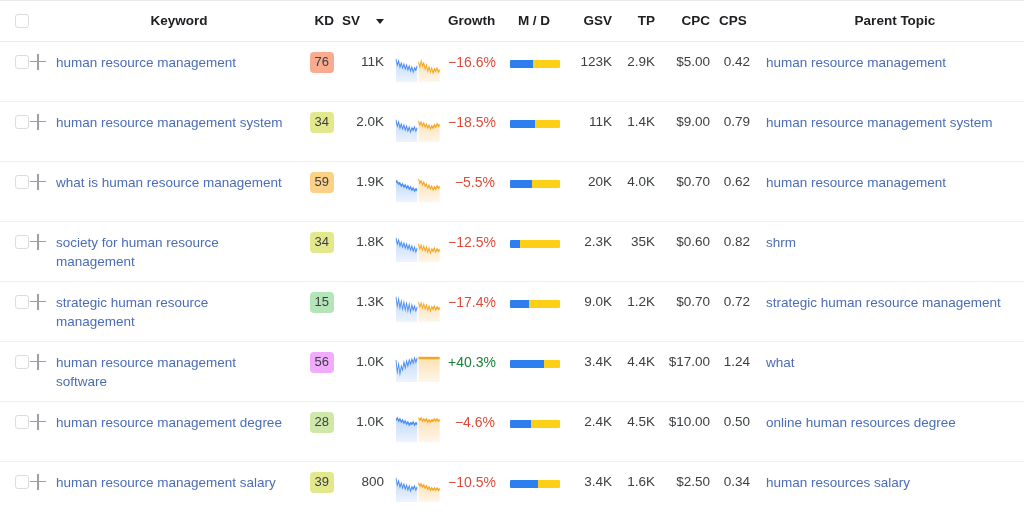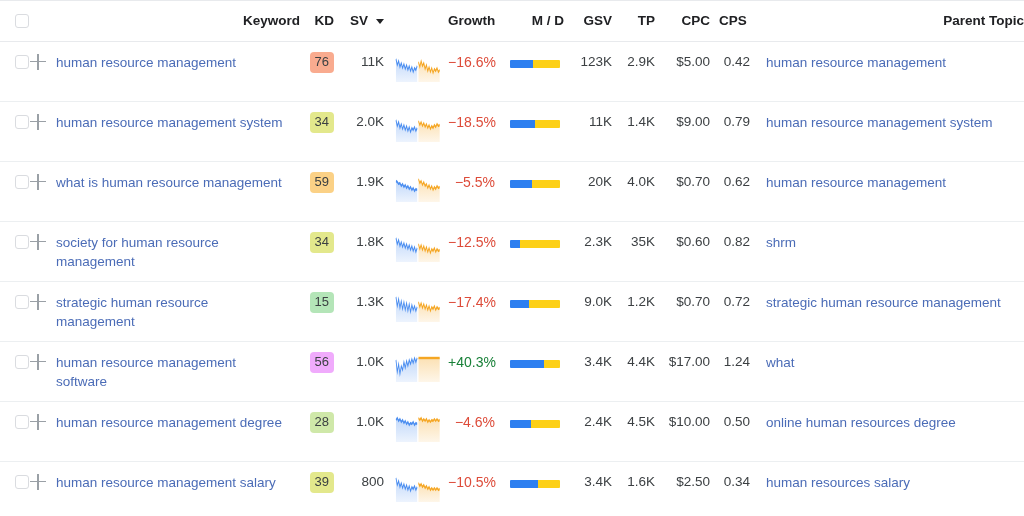--- a/index.html
+++ b/index.html
@@ -42,34 +42,34 @@
     font-size: 13.5px;
     font-weight: bold;
     color: #202124;
     padding: 0;
     height: 40px;
     vertical-align: middle;
     background: #fff;
     border-bottom: 1px solid #e8eaed;
     white-space: nowrap;
   }
-  th.h-left  { text-align: right; }
+  th.h-left  { text-align: center; }
   th.h-right { text-align: right; }
   th.h-kw    { padding-left: 2px; }
   th.h-kd    { padding-right: 8px; }
   th.h-sv    { padding-right: 6px; }
   th.h-growth{ padding-right: 9px; }
   th.h-md    { padding-right: 2px; }
   th.h-gsv   { padding-right: 6px; }
   th.h-tp    { padding-right: 7px; }
   th.h-cpc   { padding-right: 6px; }
   th.h-cps   { padding-right: 6px; text-align: center; }
   th.h-parent{ padding-left: 10px; }
 
-  .sv-head { display: inline-flex; align-items: center; gap: 8px; cursor: pointer; }
+  .sv-head { display: inline-flex; align-items: center; gap: 16px; cursor: pointer; }
   .caret-down {
     width: 0; height: 0;
     border-left: 4.5px solid transparent;
     border-right: 4.5px solid transparent;
     border-top: 5px solid #202124;
     display: inline-block;
     margin-top: 2px;
   }
 
   

